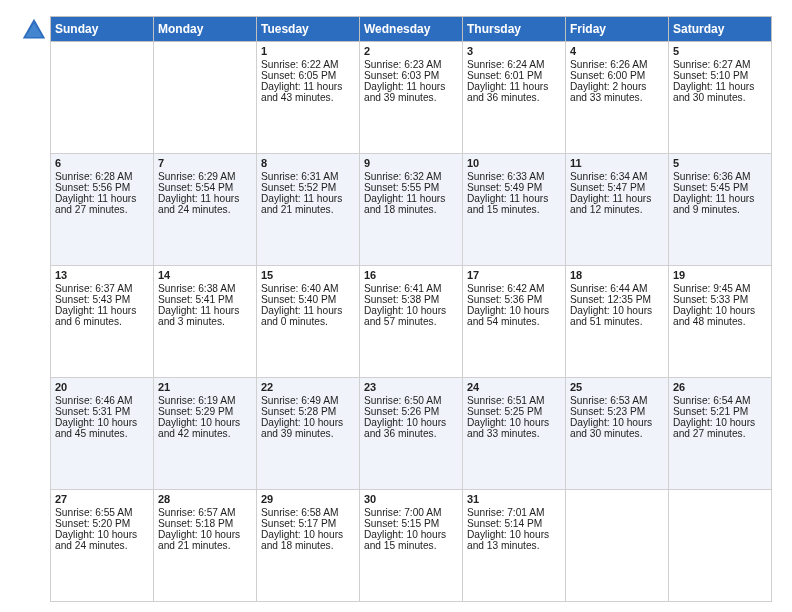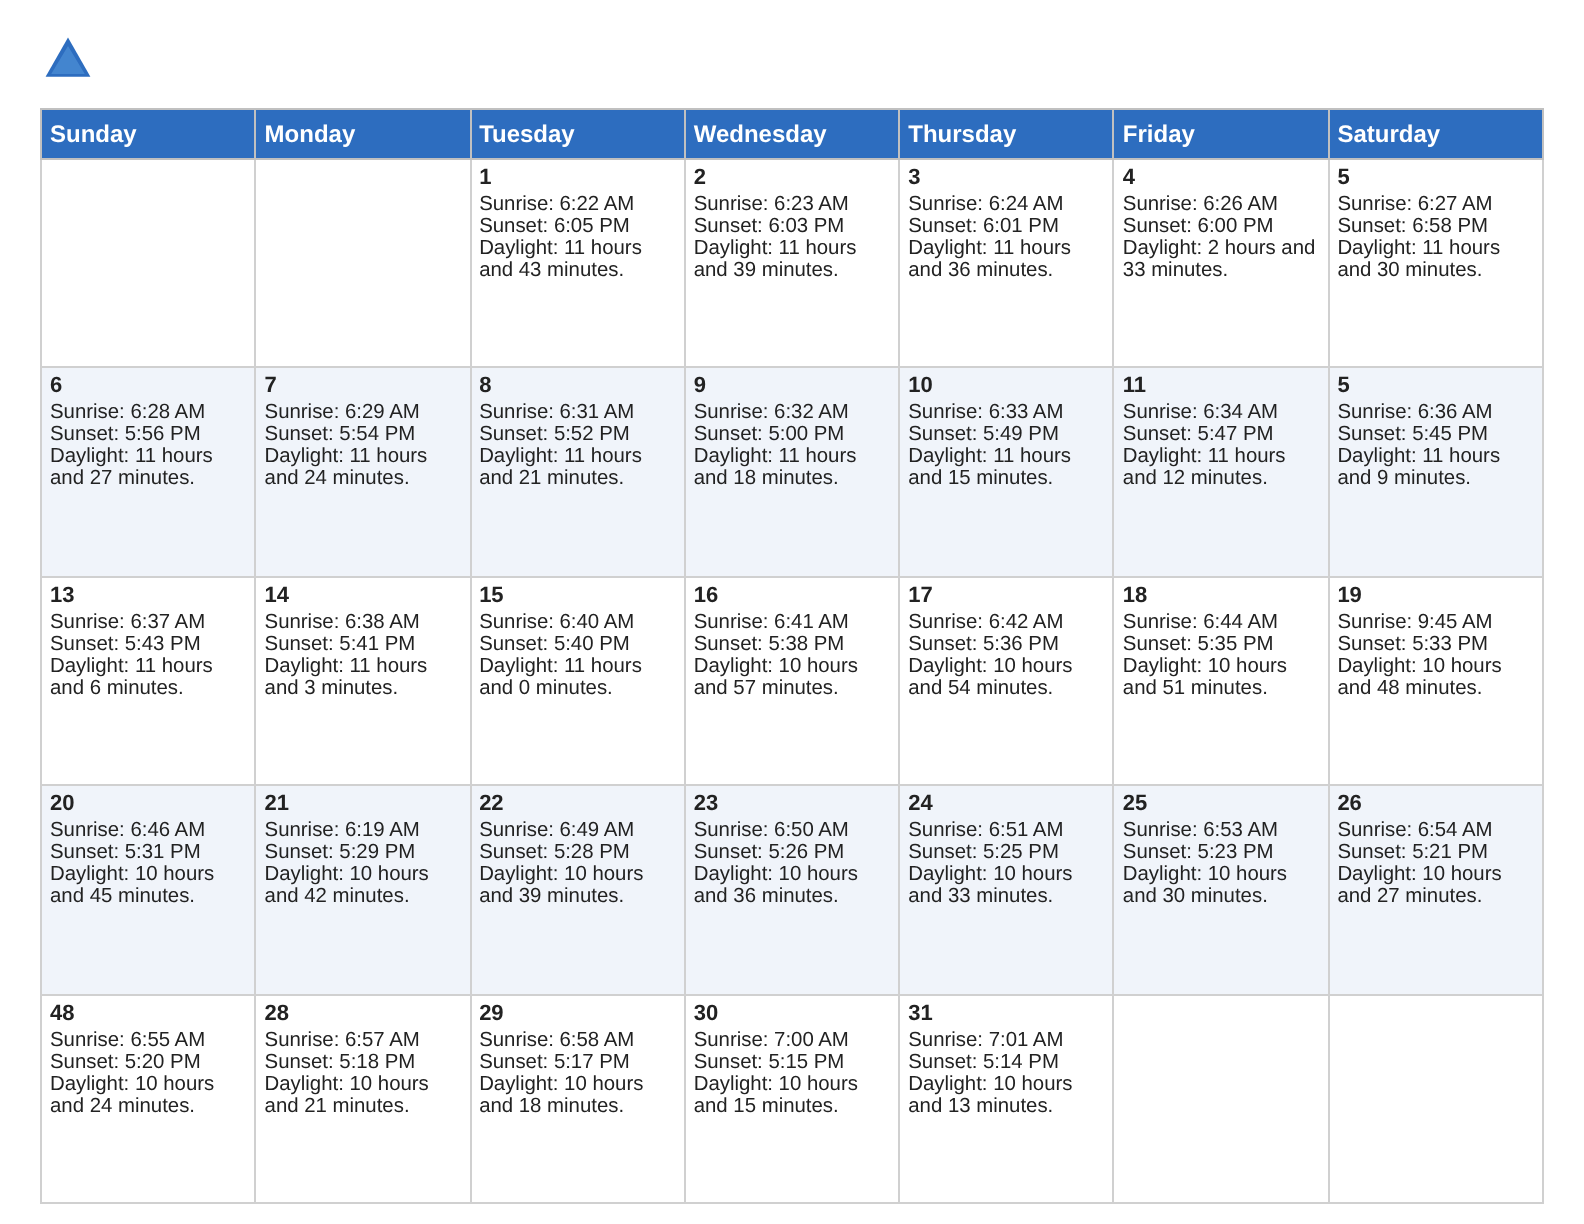--- a/index.html
+++ b/index.html
@@ -8,21 +8,21 @@
       background: #fff;
       width: 792px;
       height: 612px;
       overflow: hidden;
     }
     .page {
       width: 792px;
       height: 612px;
       padding: 16px 20px 10px 20px;
       display: flex;
-      flex-direction: column;
+      flex-direction: row;
     }
     .header {
       display: flex;
       justify-content: space-between;
       align-items: flex-start;
       margin-bottom: 10px;
     }
     .logo {
       display: flex;
       align-items: center;
@@ -122,51 +122,51 @@
         </tr>
     </thead>
     <tbody id="calendar-body">
     <tr>
           <td class="empty"></td>
           <td class="empty"></td>
           <td><span class="day-num">1</span><span>Sunrise: 6:22 AM</span><br><span>Sunset: 6:05 PM</span><br><span>Daylight: 11 hours and 43 minutes.</span></td>
           <td><span class="day-num">2</span><span>Sunrise: 6:23 AM</span><br><span>Sunset: 6:03 PM</span><br><span>Daylight: 11 hours and 39 minutes.</span></td>
           <td><span class="day-num">3</span><span>Sunrise: 6:24 AM</span><br><span>Sunset: 6:01 PM</span><br><span>Daylight: 11 hours and 36 minutes.</span></td>
           <td><span class="day-num">4</span><span>Sunrise: 6:26 AM</span><br><span>Sunset: 6:00 PM</span><br><span>Daylight: 2 hours and 33 minutes.</span></td>
-          <td><span class="day-num">5</span><span>Sunrise: 6:27 AM</span><br><span>Sunset: 6:58 PM</span><br><span>Daylight: 11 hours and 30 minutes.</span></td>
+          <td><span class="day-num">5</span><span>Sunrise: 6:27 AM</span><br><span>Sunset: 5:10 PM</span><br><span>Daylight: 11 hours and 30 minutes.</span></td>
         </tr>
         <tr>
           <td><span class="day-num">6</span><span>Sunrise: 6:28 AM</span><br><span>Sunset: 5:56 PM</span><br><span>Daylight: 11 hours and 27 minutes.</span></td>
           <td><span class="day-num">7</span><span>Sunrise: 6:29 AM</span><br><span>Sunset: 5:54 PM</span><br><span>Daylight: 11 hours and 24 minutes.</span></td>
           <td><span class="day-num">8</span><span>Sunrise: 6:31 AM</span><br><span>Sunset: 5:52 PM</span><br><span>Daylight: 11 hours and 21 minutes.</span></td>
-          <td><span class="day-num">9</span><span>Sunrise: 6:32 AM</span><br><span>Sunset: 5:00 PM</span><br><span>Daylight: 11 hours and 18 minutes.</span></td>
+          <td><span class="day-num">9</span><span>Sunrise: 6:32 AM</span><br><span>Sunset: 5:55 PM</span><br><span>Daylight: 11 hours and 18 minutes.</span></td>
           <td><span class="day-num">10</span><span>Sunrise: 6:33 AM</span><br><span>Sunset: 5:49 PM</span><br><span>Daylight: 11 hours and 15 minutes.</span></td>
           <td><span class="day-num">11</span><span>Sunrise: 6:34 AM</span><br><span>Sunset: 5:47 PM</span><br><span>Daylight: 11 hours and 12 minutes.</span></td>
           <td><span class="day-num">5</span><span>Sunrise: 6:36 AM</span><br><span>Sunset: 5:45 PM</span><br><span>Daylight: 11 hours and 9 minutes.</span></td>
         </tr>
         <tr>
           <td><span class="day-num">13</span><span>Sunrise: 6:37 AM</span><br><span>Sunset: 5:43 PM</span><br><span>Daylight: 11 hours and 6 minutes.</span></td>
           <td><span class="day-num">14</span><span>Sunrise: 6:38 AM</span><br><span>Sunset: 5:41 PM</span><br><span>Daylight: 11 hours and 3 minutes.</span></td>
           <td><span class="day-num">15</span><span>Sunrise: 6:40 AM</span><br><span>Sunset: 5:40 PM</span><br><span>Daylight: 11 hours and 0 minutes.</span></td>
           <td><span class="day-num">16</span><span>Sunrise: 6:41 AM</span><br><span>Sunset: 5:38 PM</span><br><span>Daylight: 10 hours and 57 minutes.</span></td>
           <td><span class="day-num">17</span><span>Sunrise: 6:42 AM</span><br><span>Sunset: 5:36 PM</span><br><span>Daylight: 10 hours and 54 minutes.</span></td>
-          <td><span class="day-num">18</span><span>Sunrise: 6:44 AM</span><br><span>Sunset: 5:35 PM</span><br><span>Daylight: 10 hours and 51 minutes.</span></td>
+          <td><span class="day-num">18</span><span>Sunrise: 6:44 AM</span><br><span>Sunset: 12:35 PM</span><br><span>Daylight: 10 hours and 51 minutes.</span></td>
           <td><span class="day-num">19</span><span>Sunrise: 9:45 AM</span><br><span>Sunset: 5:33 PM</span><br><span>Daylight: 10 hours and 48 minutes.</span></td>
         </tr>
         <tr>
           <td><span class="day-num">20</span><span>Sunrise: 6:46 AM</span><br><span>Sunset: 5:31 PM</span><br><span>Daylight: 10 hours and 45 minutes.</span></td>
           <td><span class="day-num">21</span><span>Sunrise: 6:19 AM</span><br><span>Sunset: 5:29 PM</span><br><span>Daylight: 10 hours and 42 minutes.</span></td>
           <td><span class="day-num">22</span><span>Sunrise: 6:49 AM</span><br><span>Sunset: 5:28 PM</span><br><span>Daylight: 10 hours and 39 minutes.</span></td>
           <td><span class="day-num">23</span><span>Sunrise: 6:50 AM</span><br><span>Sunset: 5:26 PM</span><br><span>Daylight: 10 hours and 36 minutes.</span></td>
           <td><span class="day-num">24</span><span>Sunrise: 6:51 AM</span><br><span>Sunset: 5:25 PM</span><br><span>Daylight: 10 hours and 33 minutes.</span></td>
           <td><span class="day-num">25</span><span>Sunrise: 6:53 AM</span><br><span>Sunset: 5:23 PM</span><br><span>Daylight: 10 hours and 30 minutes.</span></td>
           <td><span class="day-num">26</span><span>Sunrise: 6:54 AM</span><br><span>Sunset: 5:21 PM</span><br><span>Daylight: 10 hours and 27 minutes.</span></td>
         </tr>
         <tr>
-          <td><span class="day-num">48</span><span>Sunrise: 6:55 AM</span><br><span>Sunset: 5:20 PM</span><br><span>Daylight: 10 hours and 24 minutes.</span></td>
+          <td><span class="day-num">27</span><span>Sunrise: 6:55 AM</span><br><span>Sunset: 5:20 PM</span><br><span>Daylight: 10 hours and 24 minutes.</span></td>
           <td><span class="day-num">28</span><span>Sunrise: 6:57 AM</span><br><span>Sunset: 5:18 PM</span><br><span>Daylight: 10 hours and 21 minutes.</span></td>
           <td><span class="day-num">29</span><span>Sunrise: 6:58 AM</span><br><span>Sunset: 5:17 PM</span><br><span>Daylight: 10 hours and 18 minutes.</span></td>
           <td><span class="day-num">30</span><span>Sunrise: 7:00 AM</span><br><span>Sunset: 5:15 PM</span><br><span>Daylight: 10 hours and 15 minutes.</span></td>
           <td><span class="day-num">31</span><span>Sunrise: 7:01 AM</span><br><span>Sunset: 5:14 PM</span><br><span>Daylight: 10 hours and 13 minutes.</span></td>
           <td class="empty"></td>
           <td class="empty"></td>
         </tr>
       </tbody>
   </table>
 </div>

